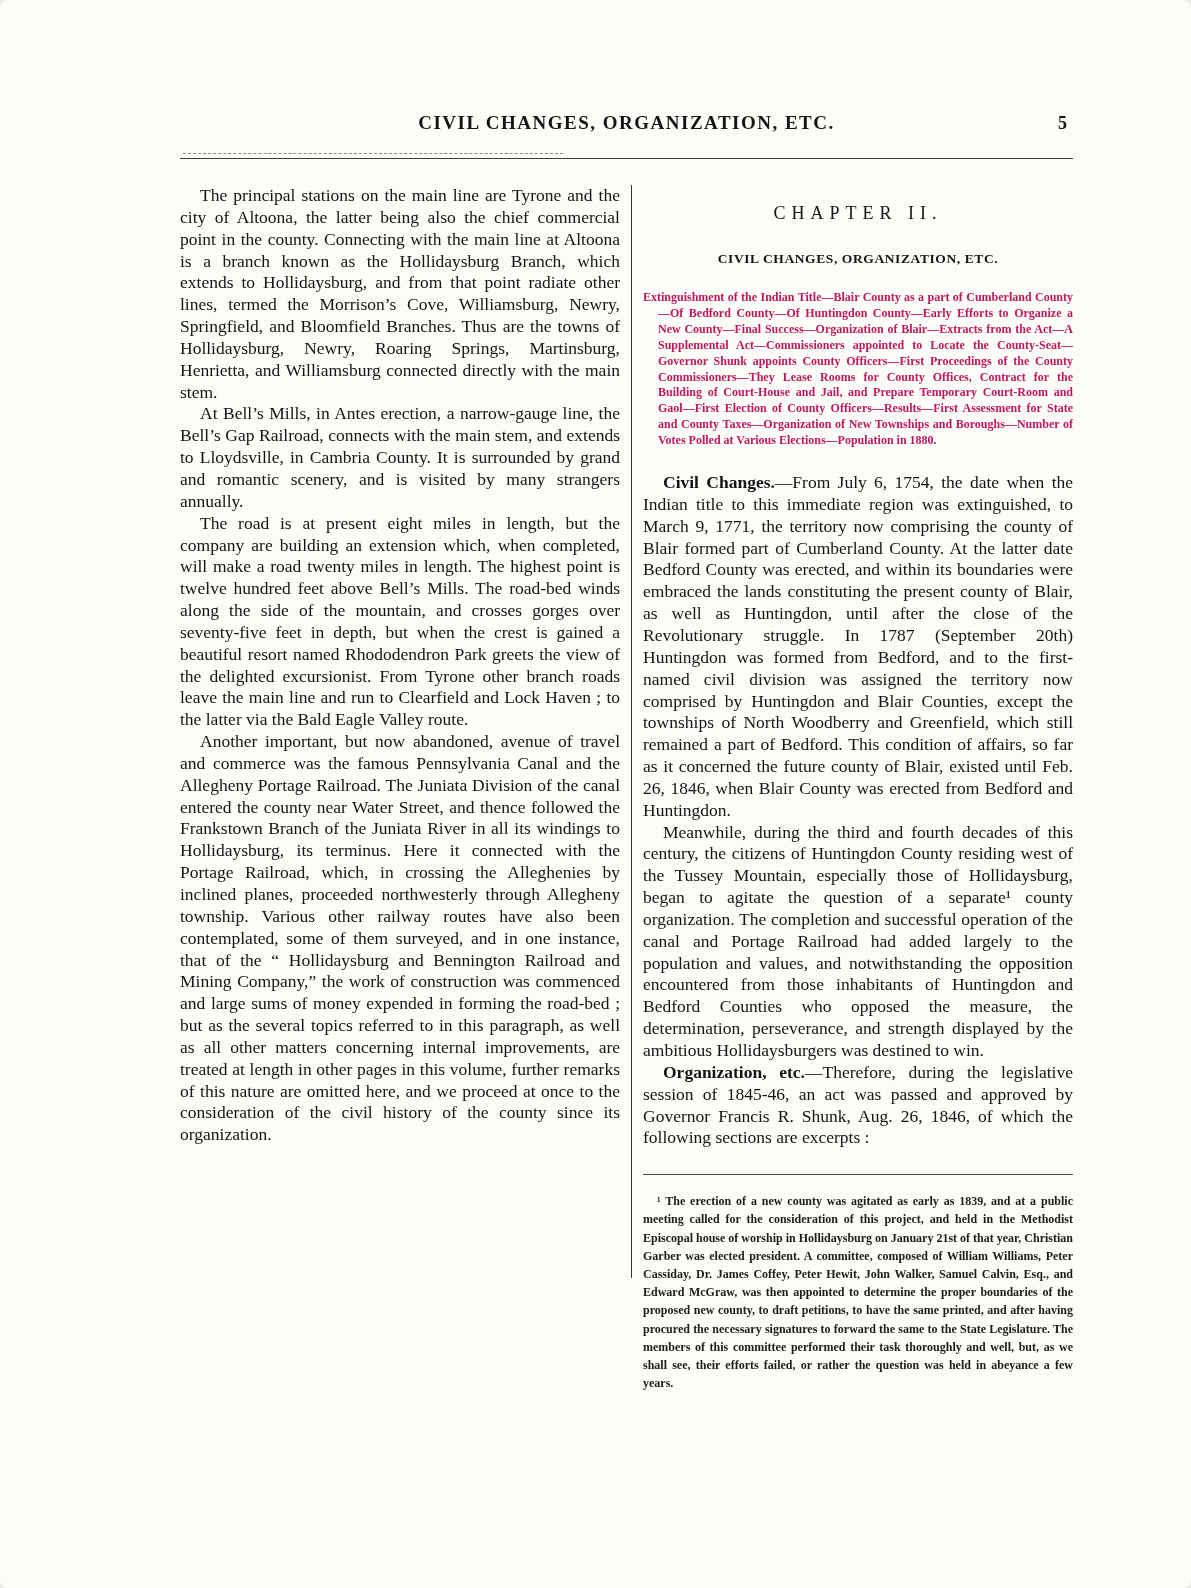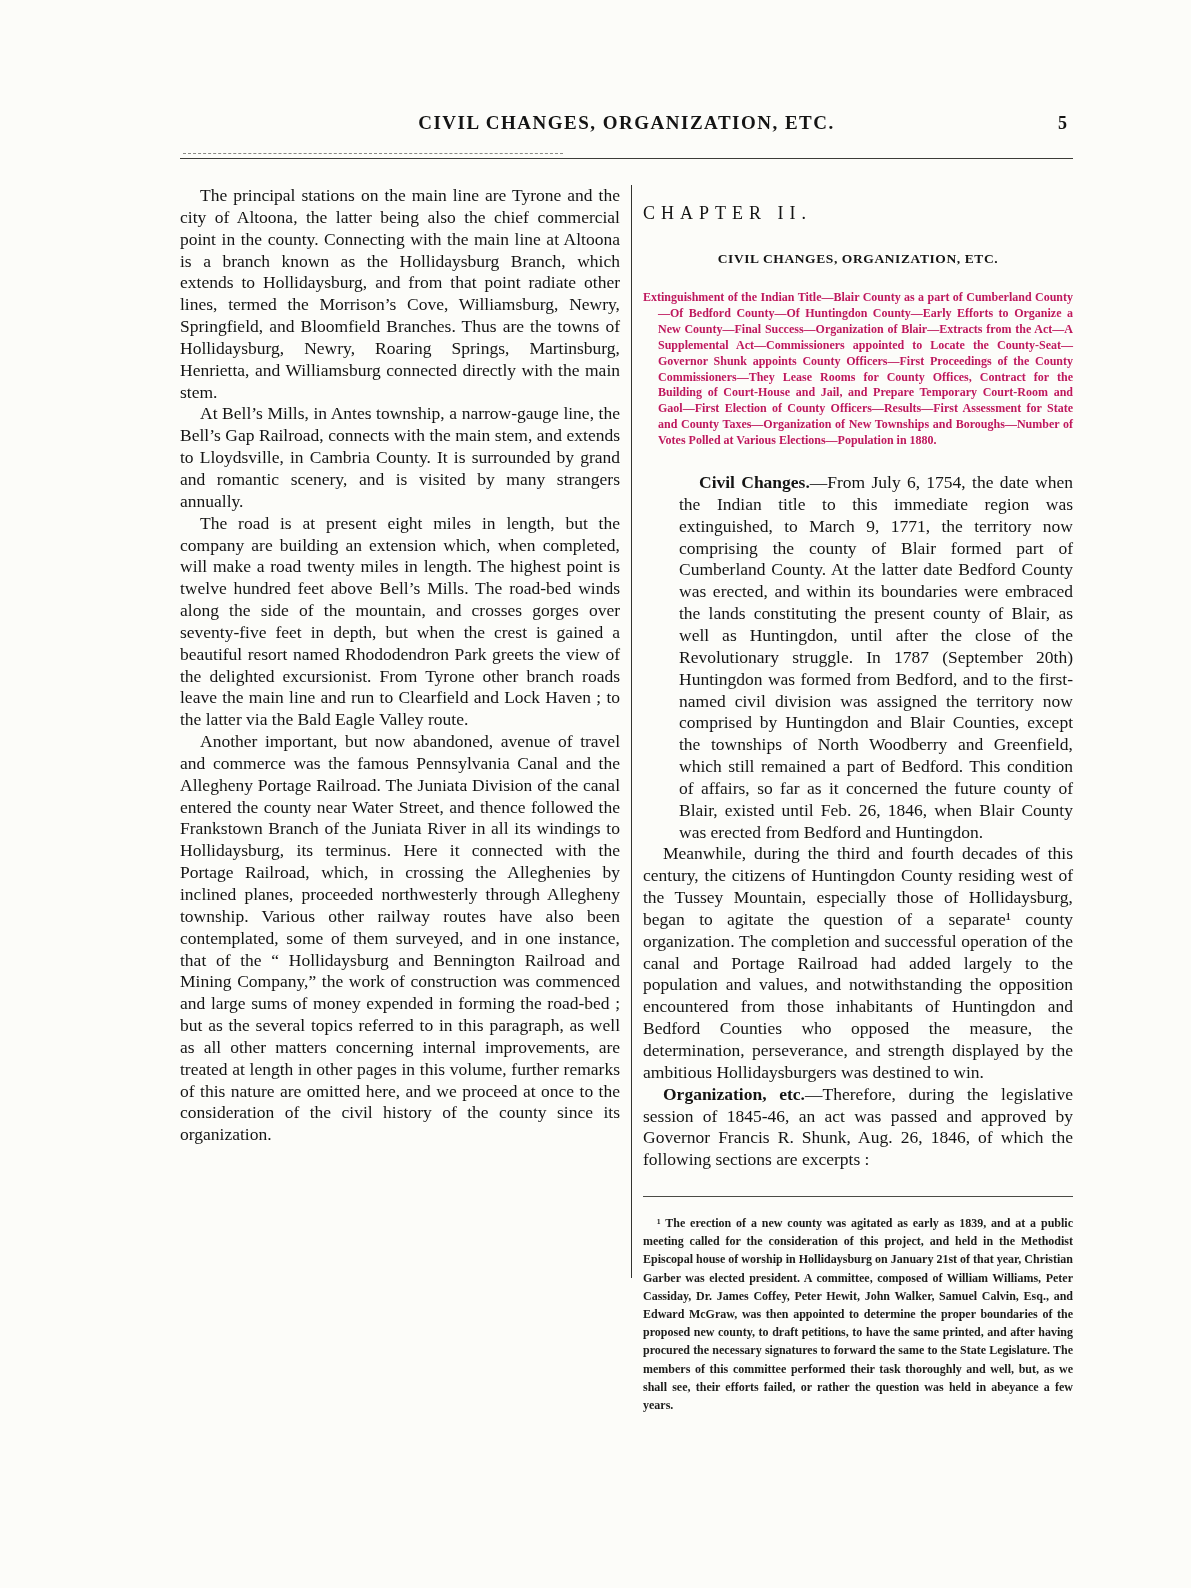--- a/index.html
+++ b/index.html
@@ -9,20 +9,21 @@
   }
   .page {
     position: relative;
     width: 1191px;
     height: 1588px;
     margin: 0 auto;
     background: #fcfcf9;
     font-family: "Liberation Serif", serif;
     color: #141414;
     overflow: hidden;
+    border-radius: 8px;
   }
   .running-head {
     position: absolute;
     top: 112px;
     left: 180px;
     width: 893px;
     height: 30px;
   }
   .running-head .title {
     display: block;
@@ -75,21 +76,21 @@
     margin: 0;
     font-size: 17.5px;
     line-height: 21.85px;
     text-align: justify;
     text-indent: 20px;
   }
   .lead { font-weight: bold; }
 
   .chapter-heading {
     margin: 18px 0 0 0;
-    text-align: left;
+    text-align: center;
     font-size: 18px;
     letter-spacing: 6px;
     font-weight: normal;
   }
   .section-heading {
     margin: 27px 0 0 0;
     text-align: center;
     font-size: 13.5px;
     font-weight: bold;
     letter-spacing: 0.6px;
@@ -97,21 +98,21 @@
   .synopsis {
     margin: 23px 0 0 0;
     font-size: 12px;
     line-height: 15.9px;
     font-weight: bold;
     color: #be185d;
     text-align: justify;
     padding-left: 15px;
     text-indent: -15px;
   }
-  .col-right .first-body { margin-top: 23px; margin-left: 36px; }
+  .col-right .first-body { margin-top: 23px; }
 
   .footnote-block {
     margin-top: 25px;
     border-top: 1px solid #4a4a45;
     padding-top: 17px;
   }
   .footnote {
     margin: 0;
     font-size: 12px;
     line-height: 18.2px;
@@ -130,21 +131,21 @@
     <span class="title">CIVIL CHANGES, ORGANIZATION, ETC.</span>
     <span class="folio">5</span>
   </div>
   <div class="head-rule-2"></div>
   <div class="head-rule"></div>
 
   <div class="columns">
 
     <div class="col-left">
       <p class="body-par">The principal stations on the main line are Tyrone and the city of Altoona, the latter being also the chief commercial point in the county. Connecting with the main line at Altoona is a branch known as the Hollidaysburg Branch, which extends to Hollidaysburg, and from that point radiate other lines, termed the Morrison’s Cove, Williamsburg, Newry, Springfield, and Bloomfield Branches. Thus are the towns of Hollidaysburg, Newry, Roaring Springs, Martinsburg, Henrietta, and Williamsburg connected directly with the main stem.</p>
-      <p class="body-par">At Bell’s Mills, in Antes township, a narrow-gauge line, the Bell’s Gap Railroad, connects with the main stem, and extends to Lloydsville, in Cambria County. It is surrounded by grand and romantic scenery, and is visited by many strangers annually.</p>
+      <p class="body-par">At Bell’s Mills, in Antes erection, a narrow-gauge line, the Bell’s Gap Railroad, connects with the main stem, and extends to Lloydsville, in Cambria County. It is surrounded by grand and romantic scenery, and is visited by many strangers annually.</p>
       <p class="body-par">The road is at present eight miles in length, but the company are building an extension which, when completed, will make a road twenty miles in length. The highest point is twelve hundred feet above Bell’s Mills. The road-bed winds along the side of the mountain, and crosses gorges over seventy-five feet in depth, but when the crest is gained a beautiful resort named Rhododendron Park greets the view of the delighted excursionist. From Tyrone other branch roads leave the main line and run to Clearfield and Lock Haven ; to the latter via the Bald Eagle Valley route.</p>
       <p class="body-par">Another important, but now abandoned, avenue of travel and commerce was the famous Pennsylvania Canal and the Allegheny Portage Railroad. The Juniata Division of the canal entered the county near Water Street, and thence followed the Frankstown Branch of the Juniata River in all its windings to Hollidaysburg, its terminus. Here it connected with the Portage Railroad, which, in crossing the Alleghenies by inclined planes, proceeded northwesterly through Allegheny township. Various other railway routes have also been contemplated, some of them surveyed, and in one instance, that of the “ Hollidaysburg and Bennington Railroad and Mining Company,” the work of construction was commenced and large sums of money expended in forming the road-bed ; but as the several topics referred to in this paragraph, as well as all other matters concerning internal improvements, are treated at length in other pages in this volume, further remarks of this nature are omitted here, and we proceed at once to the consideration of the civil history of the county since its organization.</p>
     </div>
 
     <div class="divider"></div>
 
     <div class="col-right">
       <h2 class="chapter-heading">CHAPTER II.</h2>
       <h3 class="section-heading">CIVIL CHANGES, ORGANIZATION, ETC.</h3>
       <p class="synopsis">Extinguishment of the Indian Title—Blair County as a part of Cumberland County—Of Bedford County—Of Huntingdon County—Early Efforts to Organize a New County—Final Success—Organization of Blair—Extracts from the Act—A Supplemental Act—Commissioners appointed to Locate the County-Seat—Governor Shunk appoints County Officers—First Proceedings of the County Commissioners—They Lease Rooms for County Offices, Contract for the Building of Court-House and Jail, and Prepare Temporary Court-Room and Gaol—First Election of County Officers—Results—First Assessment for State and County Taxes—Organization of New Townships and Boroughs—Number of Votes Polled at Various Elections—Population in 1880.</p>

